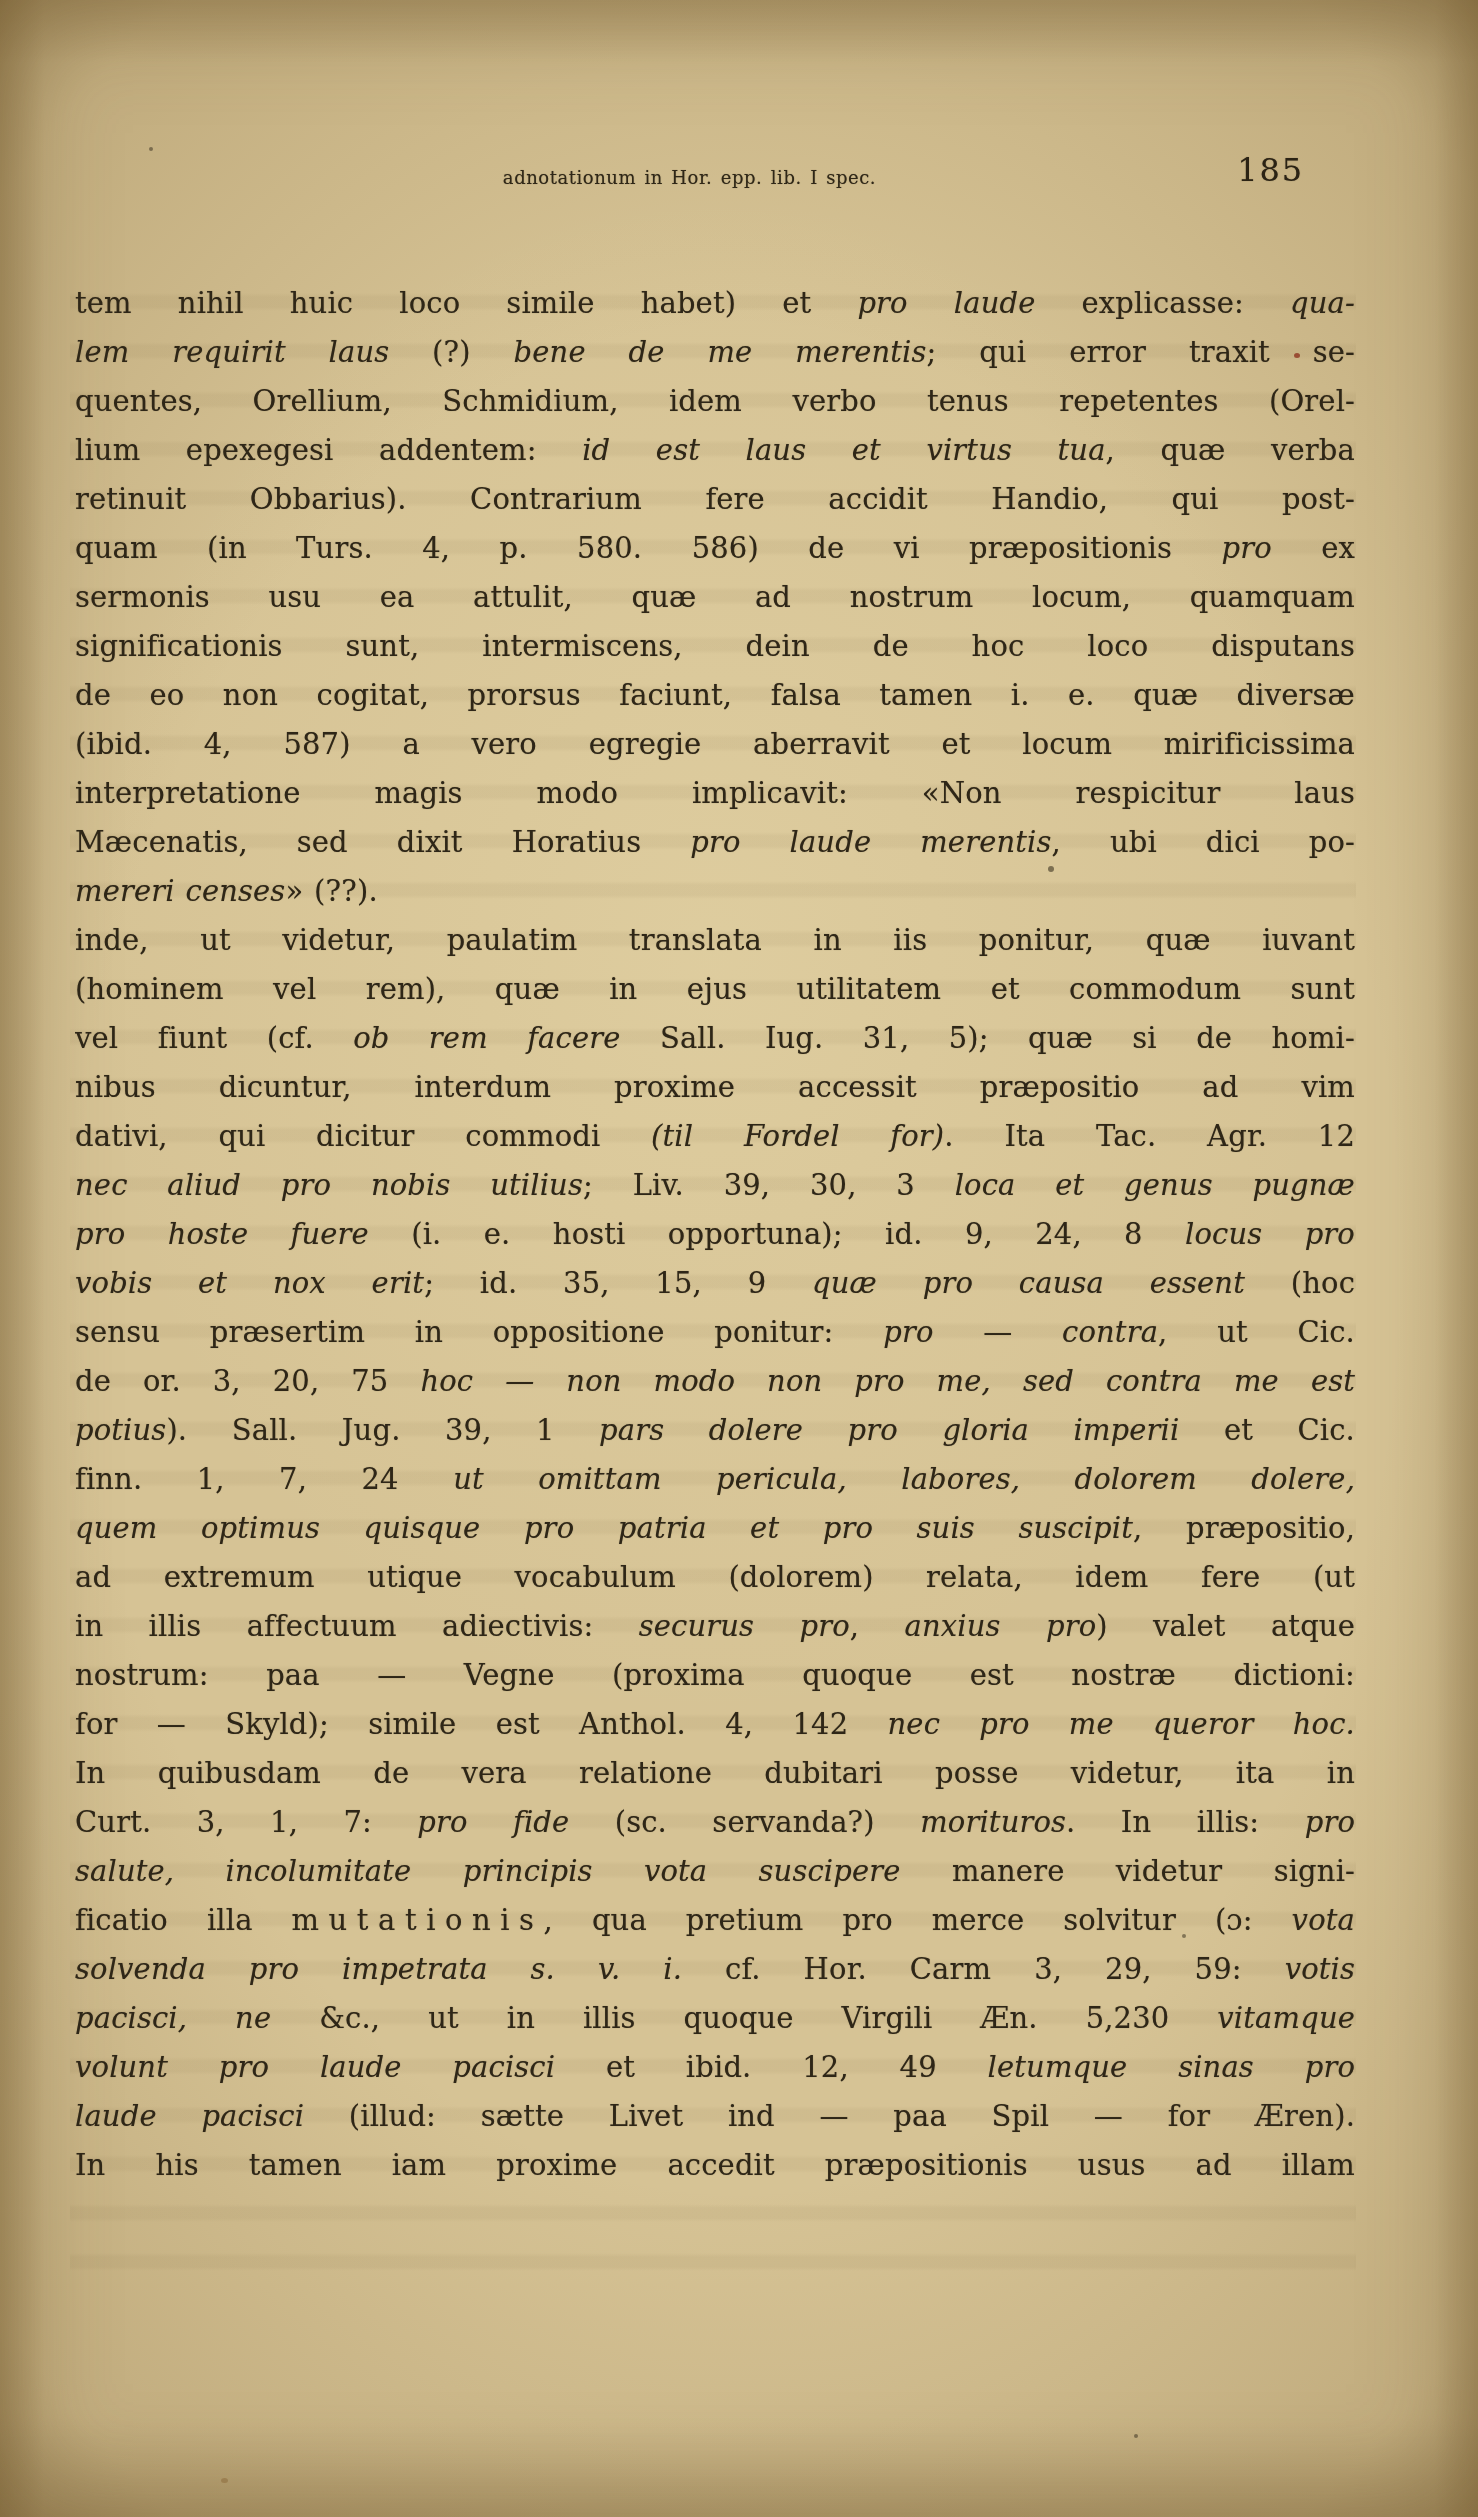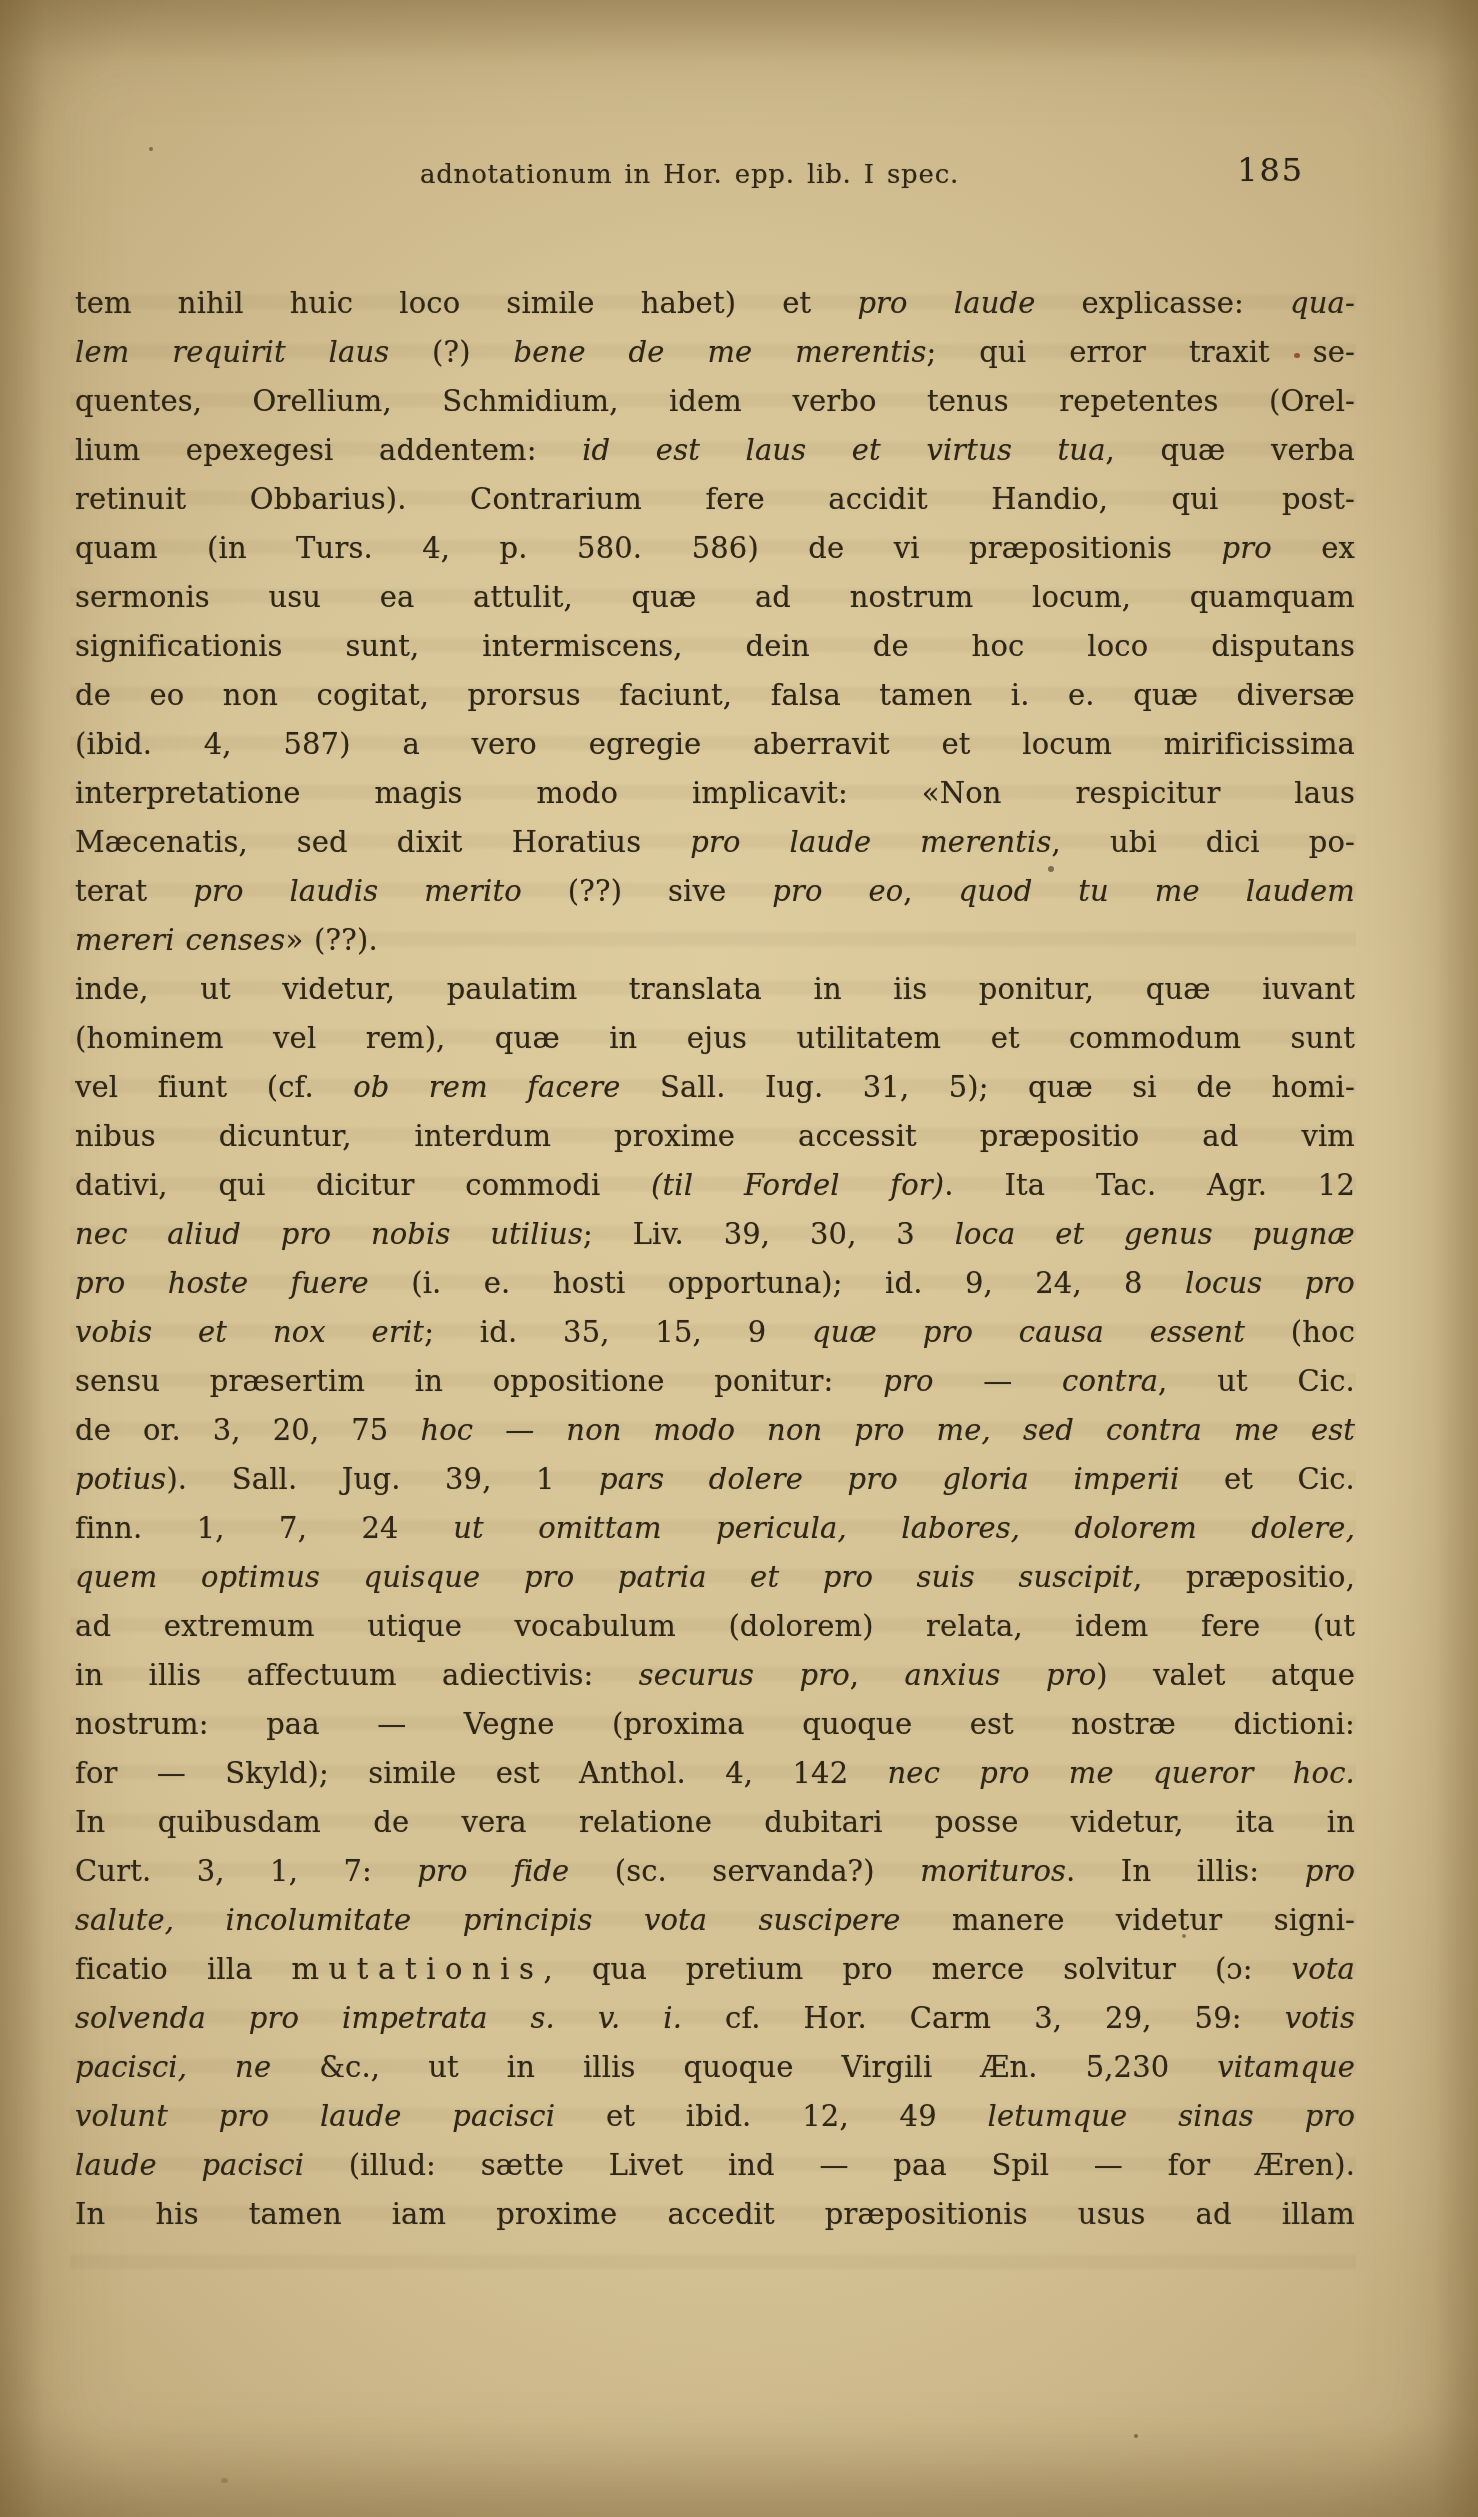--- a/index.html
+++ b/index.html
@@ -32,22 +32,22 @@
         rgba(0,0,0,0) 44px, rgba(0,0,0,0) 49px);
     pointer-events: none;
   }
   .running-head {
     position: absolute;
     left: 75px; top: 155px; width: 1229px; height: 44px;
   }
   .head-title {
     position: absolute;
     left: 50%; transform: translateX(-50%);
-    top: 4px;
-    font-size: 26px;
+    top: 12px;
+    font-size: 18px;
     letter-spacing: 0.03em;
     word-spacing: 0.12em;
     white-space: nowrap;
     color: #2f2717;
     text-shadow: 0 0 1px rgba(46,38,23,0.45);
   }
   .page-num {
     position: absolute;
     right: 0; top: -4px;
     font-size: 32px;
@@ -102,21 +102,20 @@
       <div class="line"><span>quentes, Orellium, Schmidium, idem verbo tenus repetentes (Orel-</span></div>
       <div class="line"><span>lium epexegesi addentem: </span><span class="it">id est laus et virtus tua</span><span>, quæ verba</span></div>
       <div class="line"><span>retinuit Obbarius). Contrarium fere accidit Handio, qui post-</span></div>
       <div class="line"><span>quam (in Turs. 4, p. 580. 586) de vi præpositionis </span><span class="it">pro</span><span> ex</span></div>
       <div class="line"><span>sermonis usu ea attulit, quæ ad nostrum locum, quamquam</span></div>
       <div class="line"><span>significationis sunt, intermiscens, dein de hoc loco disputans</span></div>
       <div class="line"><span>de eo non cogitat, prorsus faciunt, falsa tamen i. e. quæ diversæ</span></div>
       <div class="line"><span>(ibid. 4, 587) a vero egregie aberravit et locum mirificissima</span></div>
       <div class="line"><span>interpretatione magis modo implicavit: «Non respicitur laus</span></div>
       <div class="line"><span>Mæcenatis, sed dixit Horatius </span><span class="it">pro laude merentis</span><span>, ubi dici po-</span></div>
-      <div class="line"><span>terat </span><span class="it">pro laudis merito</span><span> (??) sive </span><span class="it">pro eo</span><span>, </span><span class="it">quod tu me laudem</span></div>
       <div class="line parend"><span class="it">mereri censes</span><span>» (??).</span></div>
       <div class="line"><span>inde, ut videtur, paulatim translata in iis ponitur, quæ iuvant</span></div>
       <div class="line"><span>(hominem vel rem), quæ in ejus utilitatem et commodum sunt</span></div>
       <div class="line"><span>vel fiunt (cf. </span><span class="it">ob rem facere</span><span> Sall. Iug. 31, 5); quæ si de homi-</span></div>
       <div class="line"><span>nibus dicuntur, interdum proxime accessit præpositio ad vim</span></div>
       <div class="line"><span>dativi, qui dicitur commodi </span><span class="it">(til Fordel for)</span><span>. Ita Tac. Agr. 12</span></div>
       <div class="line"><span class="it">nec aliud pro nobis utilius</span><span>; Liv. 39, 30, 3 </span><span class="it">loca et genus pugnæ</span></div>
       <div class="line"><span class="it">pro hoste fuere</span><span> (i. e. hosti opportuna); id. 9, 24, 8 </span><span class="it">locus pro</span></div>
       <div class="line"><span class="it">vobis et nox erit</span><span>; id. 35, 15, 9 </span><span class="it">quæ pro causa essent</span><span> (hoc</span></div>
       <div class="line"><span>sensu præsertim in oppositione ponitur: </span><span class="it">pro</span><span> — </span><span class="it">contra</span><span>, ut Cic.</span></div>

